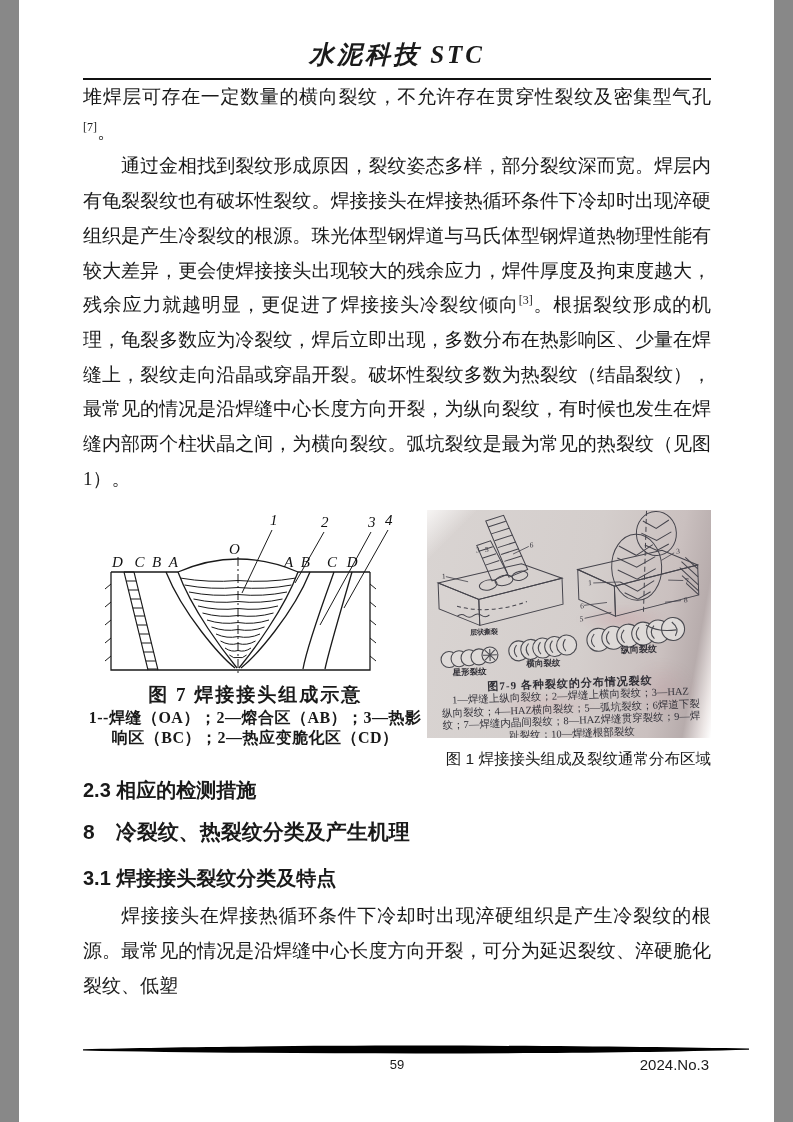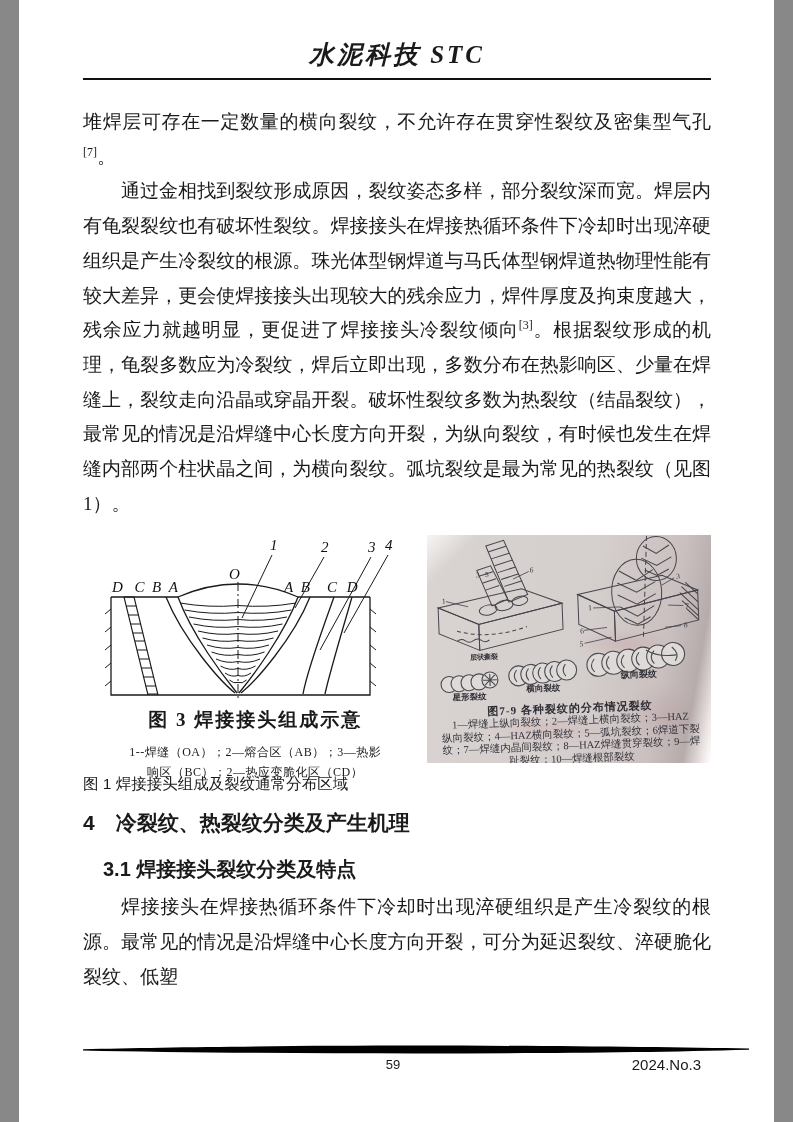--- a/index.html
+++ b/index.html
@@ -12,29 +12,29 @@
   }
   .journal-title{
     text-align:center; font-size:25px; font-weight:bold; font-style:italic;
     letter-spacing:3px; height:32px; line-height:30px;
   }
   .header-rule{border-bottom:2.2px solid #111; margin-top:6px;}
   .body-par{
     margin:0; font-size:19px; line-height:34.7px; text-align:justify;
     text-indent:2em; letter-spacing:0;
   }
-  .no-indent{text-indent:0;margin-top:25px;}
+  .no-indent{text-indent:0;}
   sup{font-size:12px; line-height:0; vertical-align:super;}
   .figure-row{
     display:flex; justify-content:space-between; align-items:flex-start;
     margin-top:14px; height:230px;
   }
   .fig-left{width:352px; text-align:center;}
   .fig7-title{font-size:19px; font-weight:bold; letter-spacing:2px; margin-top:2px;}
-  .fig7-legend{font-size:12px; font-weight:normal; line-height:20px; letter-spacing:0.5px;margin-top:9px;}
+  .fig7-legend{font-size:16px; font-weight:bold; line-height:20px; letter-spacing:0.5px;}
   .photo{
     position:relative; width:290px; height:228px; overflow:hidden;
     background:
       linear-gradient(135deg,#f7f5f4 0%, rgba(247,245,244,0) 10%),
       linear-gradient(100deg,#d9d4d2 0%,#d4cecc 55%,#cac0bf 80%,#b7acac 91%,#ece6e5 97%,#ffffff 100%);
   }
   .photo-inner{
     position:absolute; left:4px; top:2px; width:272px;
     transform:rotate(-2.2deg); transform-origin:50% 40%;
   }
@@ -47,30 +47,30 @@
     white-space:nowrap; font-weight:500;
   }
   .blob{position:absolute; border-radius:50%; filter:blur(3px); pointer-events:none;}
   .blob1{left:150px; top:96px; width:90px; height:26px;
     background:radial-gradient(rgba(196,106,118,0.20),rgba(196,106,118,0) 70%);}
   .blob2{left:60px; top:180px; width:120px; height:30px;
     background:radial-gradient(rgba(196,106,118,0.16),rgba(196,106,118,0) 70%);}
   .blob3{left:200px; top:150px; width:70px; height:60px;
     background:radial-gradient(rgba(170,96,110,0.14),rgba(170,96,110,0) 70%);}
   .figure-caption{
-    text-align:left; font-size:15.5px; margin-top:9px; line-height:20px;
+    text-align:right; font-size:15.5px; margin-top:9px; line-height:20px;
     font-family:"Liberation Sans","DejaVu Sans",sans-serif;
   }
   .sec-heading{
     font-family:"Liberation Sans","DejaVu Sans",sans-serif;
     font-weight:bold; font-size:20px; line-height:26px; margin:8px 0 3px 0;
   }
   .sec-heading.level1{font-size:21px; line-height:28px; margin:15px 0 0 0;}
-  .sec-heading.s31{margin-top:19px; margin-bottom:8px;margin-left:20px;}
-  .footer{position:absolute; left:64px; right:71px; top:1044px;}
+  .sec-heading.s31{margin-top:19px; margin-bottom:8px;}
+  .footer{position:absolute; left:64px; right:63px; top:1044px;}
   .footer-rule{display:block;}
   .footer-row{position:relative; height:18px; margin-top:2px;
     font-family:"Liberation Sans","DejaVu Sans",sans-serif;}
   .page-num{position:absolute; left:50%; transform:translateX(-50%);
     font-size:13px; line-height:18px;}
   .issue{position:absolute; right:2px; font-size:15px; line-height:18px;}
   .fig7-svg text{font-family:"Liberation Serif","DejaVu Serif",serif;}
   .photo-svg text{font-family:"Liberation Serif","DejaVu Serif",serif;}
 </style>
 </head>
@@ -136,21 +136,21 @@
           <text x="196" y="57" letter-spacing="2">A B</text>
           <text x="239" y="57" letter-spacing="3">C D</text>
         </g>
         <g fill="#111" font-size="15" font-style="italic">
           <text x="182" y="15">1</text>
           <text x="233" y="17">2</text>
           <text x="280" y="17">3</text>
           <text x="297" y="15">4</text>
         </g>
       </svg>
-      <div class="fig7-title">图 3 焊接接头组成示意</div>
+      <div class="fig7-title">图 7 焊接接头组成示意</div>
       <div class="fig7-legend">
         <div>1--焊缝（OA）；2—熔合区（AB）；3—热影</div>
         <div>响区（BC）；2—热应变脆化区（CD）</div>
       </div>
     </div>
 
     <div class="photo">
       <div class="blob blob1"></div>
       <div class="blob blob2"></div>
       <div class="blob blob3"></div>
@@ -229,22 +229,23 @@
         <div class="photo-legend-line">1—焊缝上纵向裂纹；2—焊缝上横向裂纹；3—HAZ</div>
         <div class="photo-legend-line">纵向裂纹；4—HAZ横向裂纹；5—弧坑裂纹；6焊道下裂</div>
         <div class="photo-legend-line">纹；7—焊缝内晶间裂纹；8—HAZ焊缝贯穿裂纹；9—焊</div>
         <div class="photo-legend-line">趾裂纹；10—焊缝根部裂纹</div>
       </div>
     </div>
   </div>
 
   <div class="figure-caption">图 1 焊接接头组成及裂纹通常分布区域</div>
 
-
-  <h2 class="sec-heading level1">4　冷裂纹、热裂纹分类及产生机理</h2>
+  <h2 class="sec-heading">2.3 相应的检测措施</h2>
+
+  <h2 class="sec-heading level1">8　冷裂纹、热裂纹分类及产生机理</h2>
   <h2 class="sec-heading s31">3.1 焊接接头裂纹分类及特点</h2>
   <p class="body-par">焊接接头在焊接热循环条件下冷却时出现淬硬组织是产生冷裂纹的根源。最常见的情况是沿焊缝中心长度方向开裂，可分为延迟裂纹、淬硬脆化裂纹、低塑</p>
 
   <div class="footer">
     <svg class="footer-rule" width="666" height="10" viewBox="0 0 666 10">
       <path d="M0,5.2 C80,3.2 210,1.6 333,1.6 C456,1.6 586,3.2 666,4.6 L666,5.8 C570,8.6 450,9.4 333,9.4 C216,9.4 90,8.4 0,6.4 Z" fill="#000"></path>
     </svg>
     <div class="footer-row">
       <span class="page-num">59</span>
       <span class="issue">2024.No.3</span>

